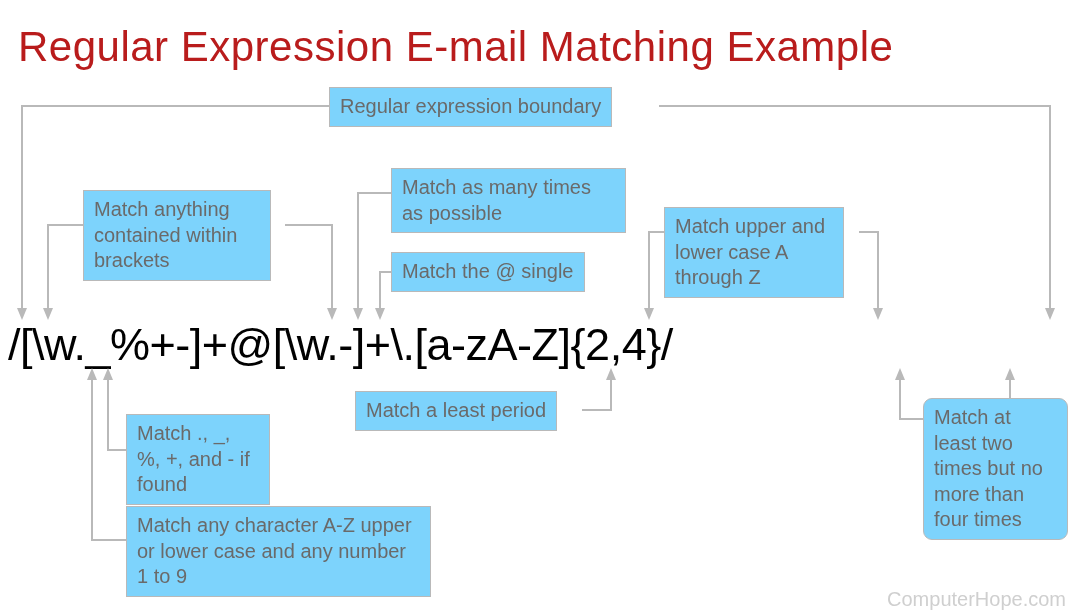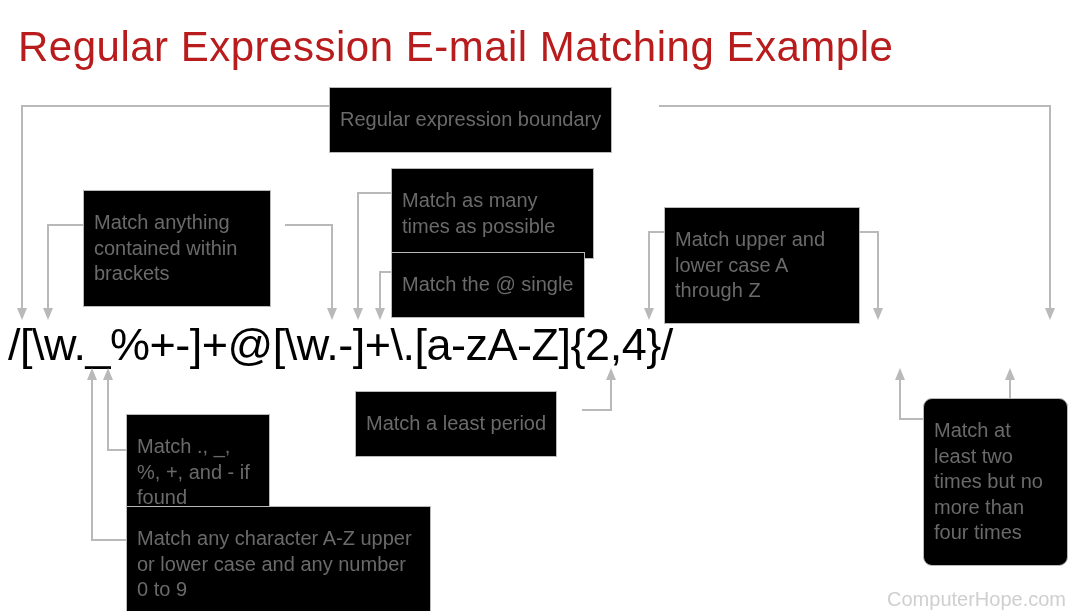--- a/index.html
+++ b/index.html
@@ -30,25 +30,25 @@
     font-size: 45px;
     font-family: Verdana, Geneva, sans-serif;
     font-weight: 400;
     color: #000;
     white-space: nowrap;
     letter-spacing: -0.5px;
   }
   .callout {
     position: absolute;
     border: 1px solid #b9b9b9;
-    background: #000000;
+    background: #7dd3fc;
     color: #6a6a6a;
     font-size: 20px;
     line-height: 1.28;
-    padding: 19px 10px;
+    padding: 6px 10px;
     font-family: Verdana, Geneva, sans-serif;
   }
   .attribution {
     position: absolute;
     right: 14px;
     bottom: 0px;
     color: #cfcfcf;
     font-size: 20px;
   }
   svg.leads {
@@ -73,31 +73,31 @@
 <body>
 
 <div class="title">Regular Expression E-mail Matching Example</div>
 
 <div class="regex">/[\w._%+-]+@[\w.-]+\.[a-zA-Z]{2,4}/</div>
 
 <div class="callout" style="top:87px; left:329px;">Regular expression boundary</div>
 
 <div class="callout" style="top:190px; left:83px; width:188px;">Match anything contained within brackets</div>
 
-<div class="callout" style="top:168px; left:391px; width:203px;">Match as many times as possible</div>
+<div class="callout" style="top:168px; left:391px; width:235px;">Match as many times as possible</div>
 
 <div class="callout" style="top:252px; left:391px;">Match the @ single</div>
 
-<div class="callout" style="top:207px; left:664px; width:196px;">Match upper and lower case A through Z</div>
+<div class="callout" style="top:207px; left:664px; width:180px;">Match upper and lower case A through Z</div>
 
 <div class="callout" style="top:414px; left:126px; width:144px;">Match ., _, %, +, and - if found</div>
 
 <div class="callout" style="top:391px; left:355px;">Match a least period</div>
 
-<div class="callout" style="top:506px; left:126px; width:305px;">Match any character A-Z upper or lower case and any number 0 to 9</div>
+<div class="callout" style="top:506px; left:126px; width:305px;">Match any character A-Z upper or lower case and any number 1 to 9</div>
 
 <div class="callout" style="top:398px; left:923px; width:145px;border-radius:9px;">Match at least two times but no more than four times</div>
 
 <div class="attribution">ComputerHope.com</div>
 
 <svg class="leads">
 
   <path d="M 329 106 L 22 106 L 22 312"></path>
   <polygon class="arrow" points="22,320 17,308 27,308"></polygon>
 

